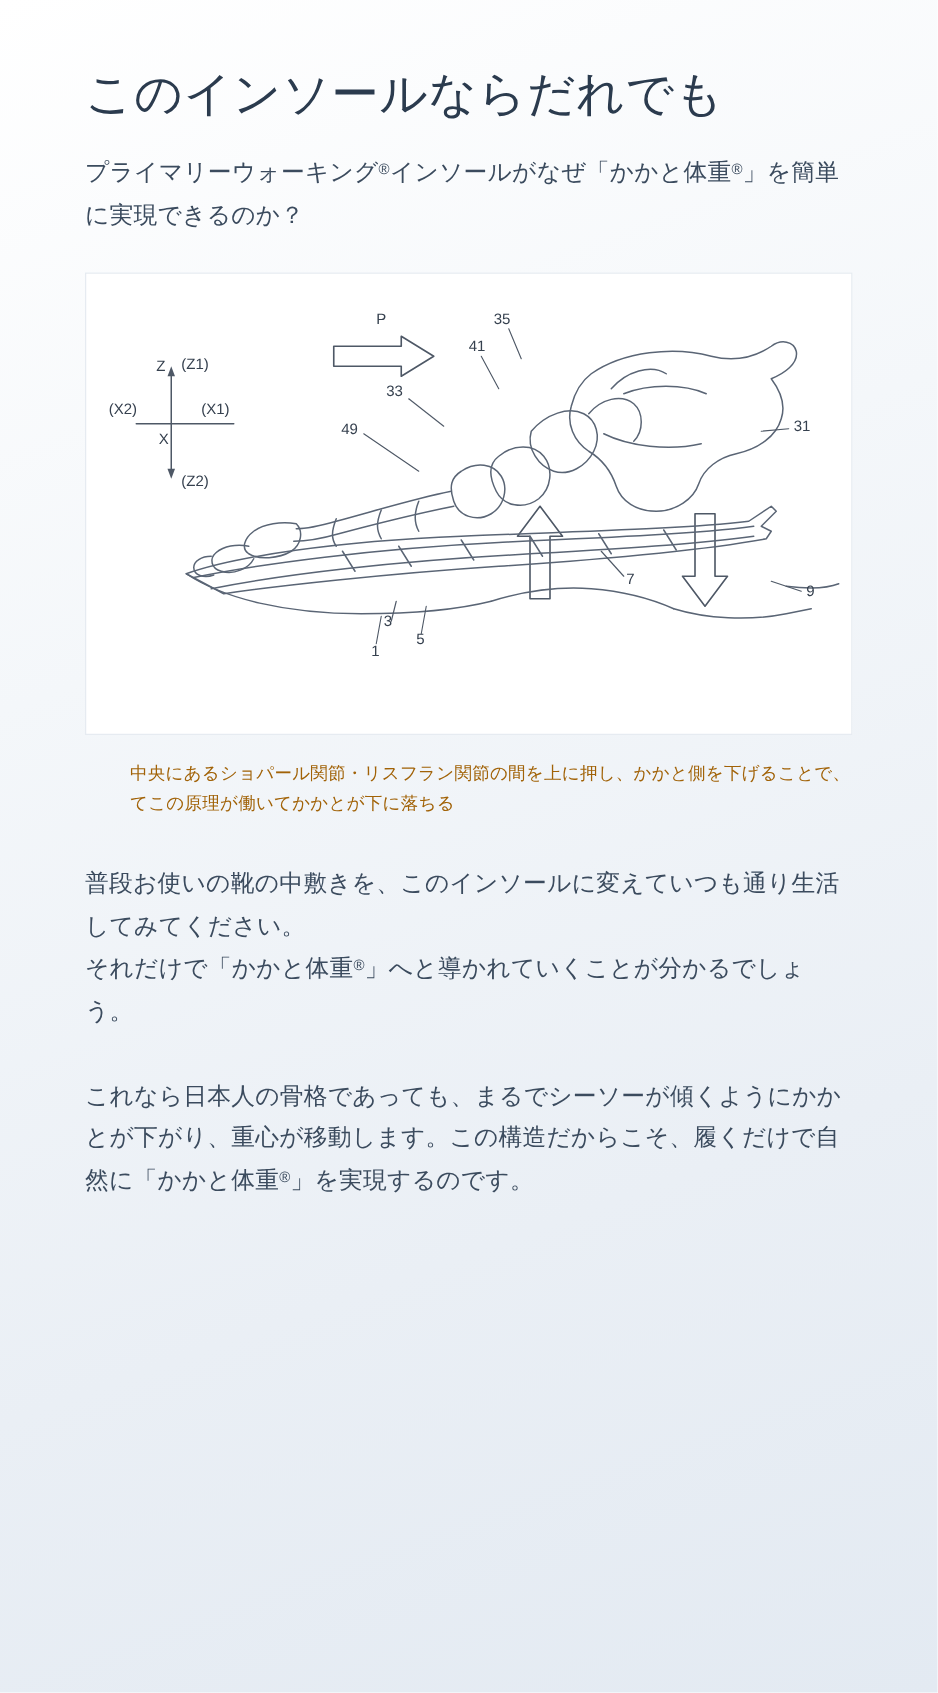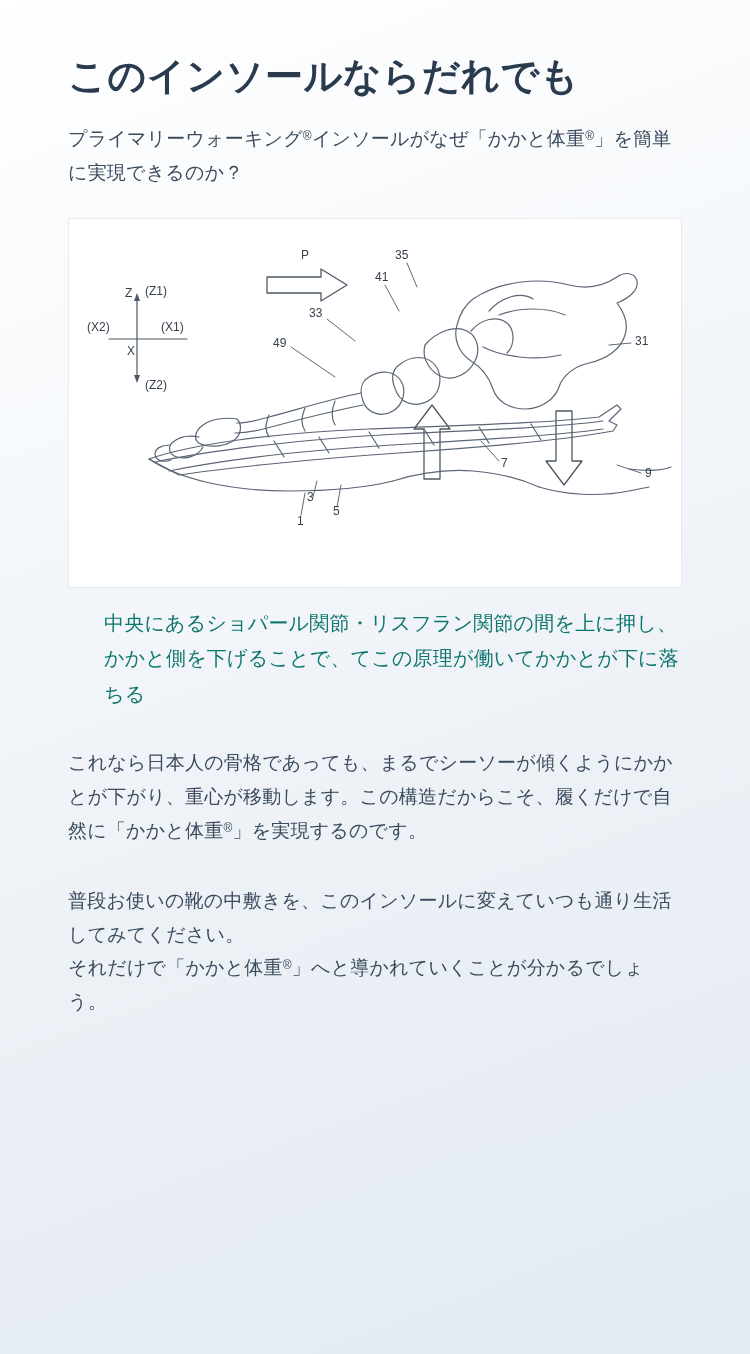--- a/index.html
+++ b/index.html
@@ -19,21 +19,21 @@
     width: 750px;
     height: 1354px;
     box-sizing: border-box;
     padding: 0 68px;
   }
   .headline {
     margin: 0;
     padding-top: 50px;
     font-size: 38px;
     line-height: 1.42;
-    font-weight: bold;
+    font-weight: normal;
     letter-spacing: 0.5px;
     color: #2b3b4e;
     font-family: "Liberation Serif", serif;
   }
   .headline .line {
     display: block;
   }
   .headline .reg {
     font-size: 20px;
     vertical-align: 0.45em;
@@ -57,23 +57,23 @@
     border: 1px solid #e6ebf1;
     box-sizing: border-box;
     position: relative;
     overflow: hidden;
   }
   .figure-box svg {
     display: block;
   }
   .figure-caption {
     margin: 18px 0 0 36px;
-    font-size: 20px;
+    font-size: 14px;
     line-height: 1.78;
-    color: #0f766e;
+    color: #a16207;
     letter-spacing: 0.2px;
   }
   .body-para {
     margin: 34px 0 0 0;
     font-size: 19px;
     line-height: 1.78;
     color: #3b4b5e;
     letter-spacing: 0.2px;
   }
   .body-para .reg {
@@ -190,22 +190,22 @@
         <text x="432" y="248">7</text>
         <text x="264" y="296">5</text>
         <text x="238" y="282">3</text>
         <text x="228" y="306">1</text>
       </g>
     </svg>
   </div>
 
   <p class="figure-caption">中央にあるショパール関節・リスフラン関節の間を上に押し、かかと側を下げることで、てこの原理が働いてかかとが下に落ちる</p>
 
-  <p class="body-para">
-    <span>これなら日本人の骨格であっても、まるでシーソーが傾くようにかかとが下がり、重心が移動します。この構造だからこそ、履くだけで自然に「かかと体重</span><span class="reg">®</span><span>」を実現するのです。</span>
-  </p>
-
   <p class="body-para second">
     <span>普段お使いの靴の中敷きを、このインソールに変えていつも通り生活してみてください。</span><br>
     <span>それだけで「かかと体重</span><span class="reg">®</span><span>」へと導かれていくことが分かるでしょう。</span>
   </p>
 
+  <p class="body-para">
+    <span>これなら日本人の骨格であっても、まるでシーソーが傾くようにかかとが下がり、重心が移動します。この構造だからこそ、履くだけで自然に「かかと体重</span><span class="reg">®</span><span>」を実現するのです。</span>
+  </p>
+
 </div>
 
 </body></html>

